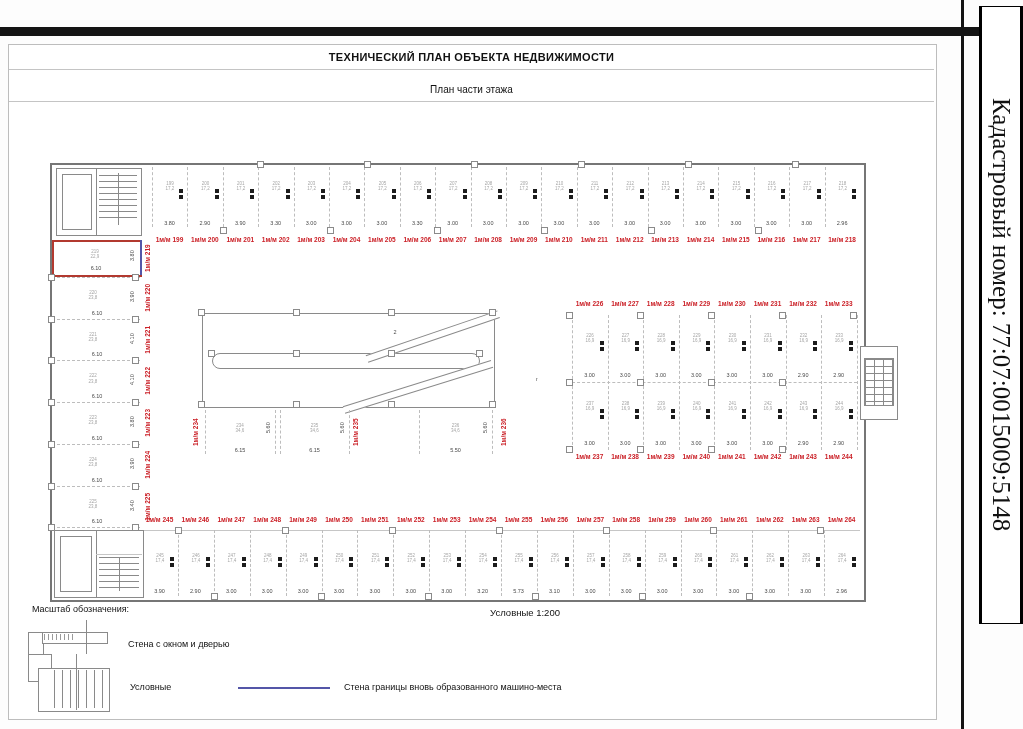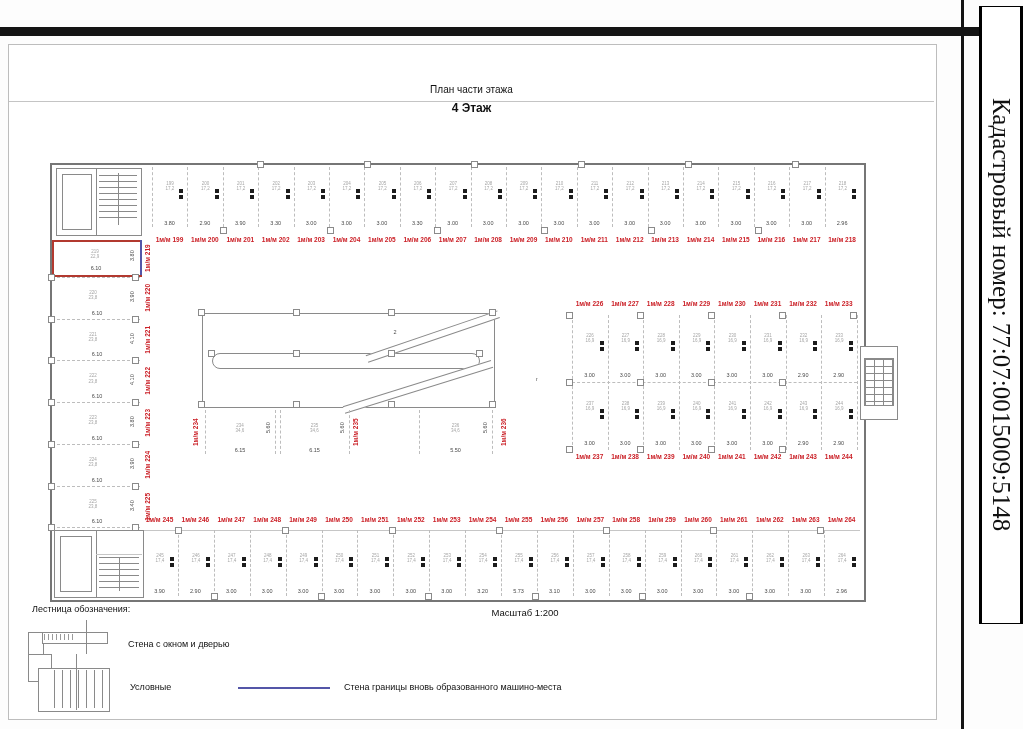--- a/index.html
+++ b/index.html
@@ -53,24 +53,26 @@
 <body>
 
 <div class="abs topbar"></div>
 <div class="abs edgeline"></div>
 
 <div class="abs cadastral">
   <span>Кадастровый номер: 77:07:0015009:5148</span>
 </div>
 
 <div class="abs frame">
+  <div class="abs trow" style="top:0">
+    <span class="title1">ТЕХНИЧЕСКИЙ ПЛАН ОБЪЕКТА НЕДВИЖИМОСТИ</span>
+  </div>
   <div class="abs trow" style="top:32px">
     <span class="title2">План части этажа</span>
   </div>
-  <div class="abs floor">4 Этаж</div>
 </div>
 
 <div id="plan" class="abs">
     <div class="abs wall1" style="left: 4px; top: 3px; width: 40px; height: 66px;"></div>
     <div class="abs wall1" style="left: 10px; top: 9px; width: 28px; height: 54px;"></div>
     <div class="abs wall1" style="left: 44px; top: 3px; width: 44px; height: 66px;"></div>
     <div class="abs stair-h" style="left: 47px; top: 10px; width: 38px; height: 48px;"></div>
     <div class="abs vline" style="left: 66px; top: 8px; width: 0px; height: 52px;"></div>
     <div class="abs red-box" style="left: 0px; top: 75px; width: 86px; height: 33px;"></div>
     <div class="abs blueline" style="left: 88px; top: 75px; width: 2px; height: 35px;"></div>
@@ -673,34 +675,34 @@
     <div class="abs sq" style="left: 658px; top: 362px; width: 5px; height: 5px;"></div>
     <div class="abs sq" style="left: 765px; top: 362px; width: 5px; height: 5px;"></div>
     <div class="abs sq" style="left: 159px; top: 428px; width: 5px; height: 5px;"></div>
     <div class="abs sq" style="left: 266px; top: 428px; width: 5px; height: 5px;"></div>
     <div class="abs sq" style="left: 373px; top: 428px; width: 5px; height: 5px;"></div>
     <div class="abs sq" style="left: 480px; top: 428px; width: 5px; height: 5px;"></div>
     <div class="abs sq" style="left: 587px; top: 428px; width: 5px; height: 5px;"></div>
     <div class="abs sq" style="left: 694px; top: 428px; width: 5px; height: 5px;"></div>
   </div>
 
-<div class="abs legend-heading">Лестница обозначения:</div>
+<div class="abs legend-heading">Масштаб обозначения:</div>
 
 <div class="abs" style="left:28px;top:620px;width:90px;height:36px">
   <div class="abs wall1" style="left:0;top:12px;width:14px;height:22px"></div>
   <div class="abs wall1" style="left:14px;top:12px;width:64px;height:10px"></div>
   <div class="abs hatchv" style="left:16px;top:14px;width:30px;height:6px"></div>
   <div class="abs vline" style="left:58px;top:0;width:0;height:34px"></div>
 </div>
 <div class="abs legend-label" style="left:128px;top:639px">Стена с окном и дверью</div>
 
 <div class="abs" style="left:28px;top:654px;width:90px;height:62px">
   <div class="abs wall1" style="left:0;top:0;width:22px;height:26px"></div>
   <div class="abs wall1" style="left:10px;top:14px;width:70px;height:42px"></div>
   <div class="abs hatch8" style="left:26px;top:16px;width:52px;height:38px"></div>
   <div class="abs vline" style="left:48px;top:0;width:0;height:56px"></div>
 </div>
 <div class="abs legend-label" style="left:130px;top:682px">Условные</div>
 
 <div class="abs blueline" style="left: 238px; top: 687px; width: 92px; height: 2px; background: rgb(84, 86, 168);"></div>
 <div class="abs legend-label" style="left:344px;top:682px">Стена границы вновь образованного машино-места</div>
 
-<div class="abs scale">Масштаб 1:200</div>
+<div class="abs scale">Условные 1:200</div>
 
 </body></html>

